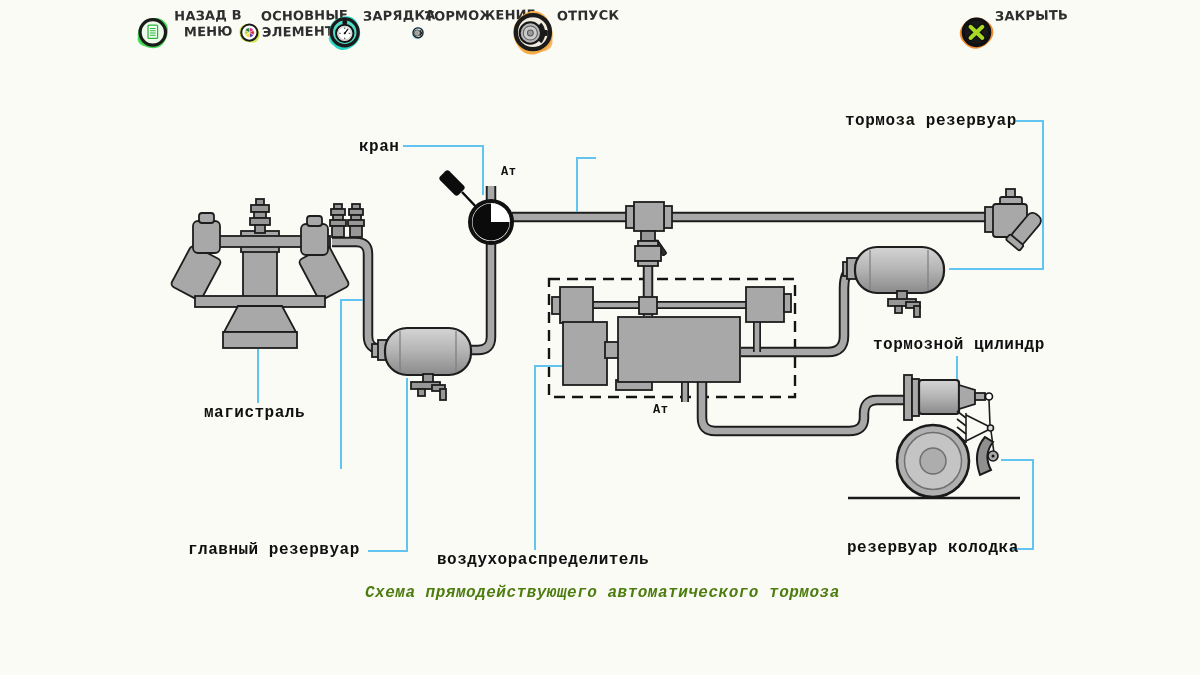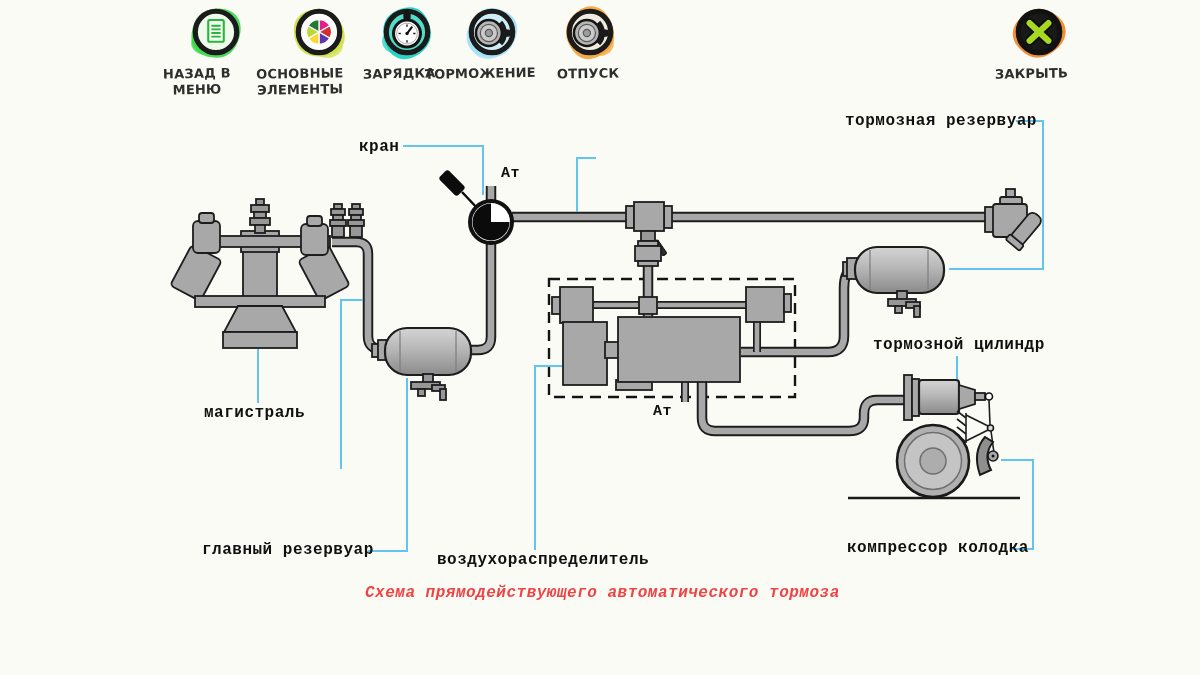--- a/index.html
+++ b/index.html
@@ -8,32 +8,32 @@
     --icon_green:#3fd84f; --icon_lime:#cfe24a; --icon_teal:#1fd3c2;
     --icon_cyan:#a6e2f6; --icon_orange:#f4a63b; --icon_close_orange:#ef8a2c;
     --icon_x_green:#a6d824;
   }
   *{margin:0;padding:0;box-sizing:border-box}
   html,body{width:1200px;height:675px;overflow:hidden}
   body{background:var(--bg);font-family:"DejaVu Sans",sans-serif;position:relative}
   .stage{position:absolute;inset:0}
 
   
-  .tool{position:absolute;top:4px;width:110px;display:flex;flex-direction:column;align-items:flex-end;cursor:pointer}
+  .tool{position:absolute;top:4px;width:110px;display:flex;flex-direction:row;align-items:flex-start;cursor:pointer}
   .ticon{width:58px;height:58px;display:block}
   .tlabel{margin-top:4px;max-width:96px;text-align:center;font-size:13px;font-weight:bold;
           letter-spacing:.2px;line-height:1.2;color:#2e2e2e;transform:rotate(-1deg)}
   .blob{opacity:.95}
 
   
   .dlbl{position:absolute;font:bold 16px/1.1 "Liberation Mono","DejaVu Sans Mono",monospace;
         color:var(--label_text);white-space:nowrap;letter-spacing:.5px}
-  .dlbl.small{font-size:15px}
+  .dlbl.small{font-size:12px}
   .caption{position:absolute;font:bold italic 16px/1.1 "Liberation Mono","DejaVu Sans Mono",monospace;
-           color:#ef4444;white-space:nowrap;letter-spacing:.5px}
+           color:#4d7c0f;white-space:nowrap;letter-spacing:.5px}
 
   
   svg.art{position:absolute;inset:0}
   .blk{fill:var(--metal);stroke:var(--outline);stroke-width:1.8}
   .blkd{fill:#979797;stroke:var(--outline);stroke-width:1.8}
   .tank{fill:url(#gTank);stroke:var(--outline);stroke-width:2.2}
   .po{stroke:var(--outline);stroke-width:10.5;fill:none}
   .pi{stroke:var(--metal);stroke-width:6.6;fill:none}
   .so{stroke:var(--outline);stroke-width:8;fill:none}
   .si{stroke:var(--metal);stroke-width:4.6;fill:none}
@@ -328,22 +328,22 @@
       <path d="M363,300 H341 V469"></path>
       <path d="M407,378 V551 H368"></path>
       <path d="M562,366 H535 V550"></path>
       <path d="M957,356 V379"></path>
       <path d="M1011,549 H1033 V460 H1001"></path>
     </g>
   </svg>
 
   <div class="dlbl" style="left:359px;top:139px">кран</div>
   <div class="dlbl small" style="left:501px;top:166px">Ат</div>
-  <div class="dlbl" style="left:845px;top:113px">тормозная резервуар</div>
+  <div class="dlbl" style="left:845px;top:113px">тормоза резервуар</div>
   <div class="dlbl" style="left:204px;top:405px">магистраль</div>
-  <div class="dlbl" style="left:202px;top:542px">главный резервуар</div>
+  <div class="dlbl" style="left:188px;top:542px">главный резервуар</div>
   <div class="dlbl" style="left:437px;top:552px">воздухораспределитель</div>
   <div class="dlbl small" style="left:653px;top:404px">Ат</div>
   <div class="dlbl" style="left:873px;top:337px">тормозной цилиндр</div>
-  <div class="dlbl" style="left:847px;top:540px">компрессор колодка</div>
+  <div class="dlbl" style="left:847px;top:540px">резервуар колодка</div>
   <div class="caption" style="left:365px;top:585px">Схема прямодействующего автоматического тормоза</div>
 
 </div>
 
 </body></html>

